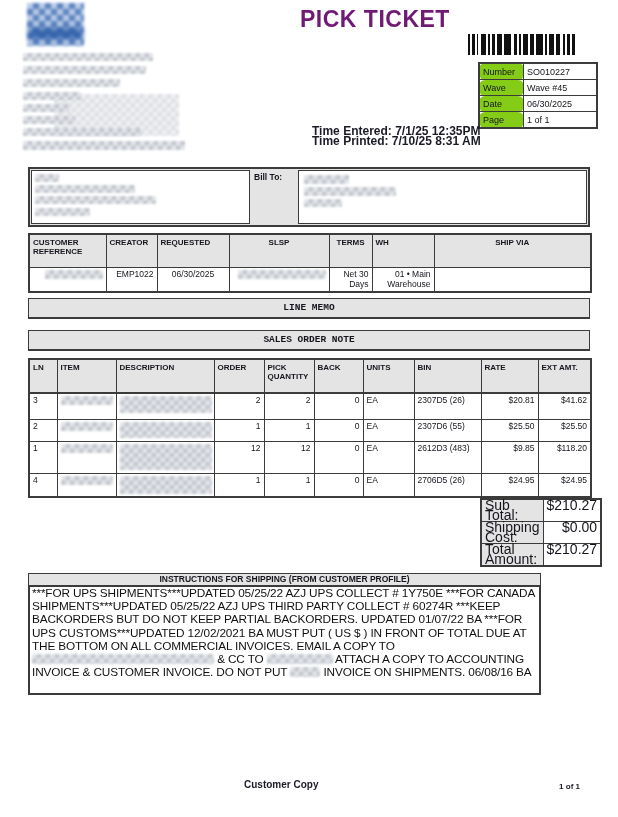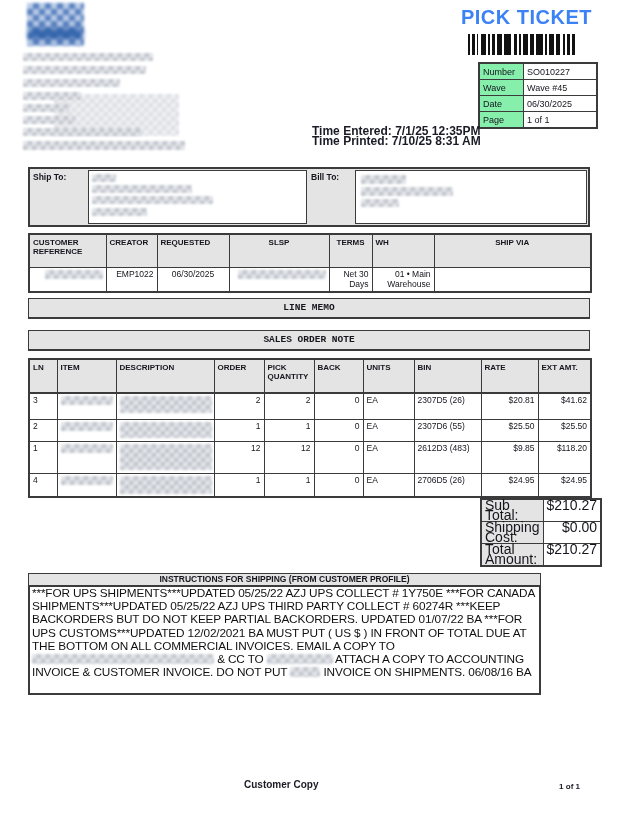--- a/index.html
+++ b/index.html
@@ -19,33 +19,33 @@
   .logo-blur{
     background-image:
       linear-gradient(45deg,#5b82c0 25%,transparent 25%,transparent 75%,#5b82c0 75%),
       linear-gradient(45deg,#5b82c0 25%,#b9cbe6 25%,#b9cbe6 75%,#5b82c0 75%);
     background-size:12px 12px;background-position:0 0,6px 6px;
     filter:blur(1.6px);}
   .logo-band{position:absolute;left:4%;right:4%;top:58%;height:26%;
     background:#2b5ea8;filter:blur(2.5px);opacity:.9;}
 
   
-  .title{left:300px;top:6px;width:292px;text-align:right;
-    font-size:20px;font-weight:700;letter-spacing:.5px;color:#3b82f6;}
+  .title{left:300px;top:6px;width:292px;
+    font-size:23px;font-weight:700;letter-spacing:.5px;color:#701a75;}
 
   
   .barcode{left:468px;top:34px;height:21px;display:flex;align-items:stretch;}
   .barcode i{display:block;height:100%;}
   .barcode .b{background:#111;}
 
   
   .info-table{left:478px;top:62px;border-collapse:collapse;border:2px solid #3b3b3b;}
   .info-table td{border:1px solid #3b3b3b;font-size:9px;height:15px;
     padding:0 3px;white-space:nowrap;}
-  .info-table td.lbl{background:#86efac;width:37px;}
+  .info-table td.lbl{background:#84cc16;width:37px;border-radius:6px;}
   .info-table td.val{width:66px;background:#fff;}
 
   
   .time-block{left:312px;top:127px;font-size:12px;font-weight:700;line-height:9.5px;color:#1b1b26;}
 
   
   .shipbill{left:28px;top:167px;width:562px;height:60px;background:#e4e4e4;
     border:2px solid #3b3b3b;box-sizing:border-box;display:flex;}
   .sb-label{font-size:8.5px;font-weight:700;padding:3px 0 0 3px;box-sizing:border-box;}
   .sb-box{background:#fff;border:1.5px solid #3b3b3b;box-sizing:border-box;
@@ -171,21 +171,20 @@
         </tr>
   </tbody>
     </table>
 
   <div class="abs time-block">
     <div>Time Entered: 7/1/25 12:35PM</div>
     <div>Time Printed: 7/10/25 8:31 AM</div>
   </div>
 
   <div class="abs shipbill">
-    <div class="sb-label" style="width:57px;">Ship To:</div>
     <div class="sb-box" style="width:219px;">
       <span class="redact" style="position:absolute;left:3px;top:3px;width:24px;height:8px;"></span>
       <span class="redact" style="position:absolute;left:3px;top:14px;width:100px;height:8px;"></span>
       <span class="redact" style="position:absolute;left:3px;top:25px;width:121px;height:8px;"></span>
       <span class="redact" style="position:absolute;left:3px;top:37px;width:55px;height:8px;"></span>
     </div>
     <div class="sb-label" style="width:46px;">Bill To:</div>
     <div class="sb-box" style="flex:1;">
       <span class="redact" style="position:absolute;left:5px;top:4px;width:45px;height:9px;"></span>
       <span class="redact" style="position:absolute;left:5px;top:16px;width:92px;height:9px;"></span>

